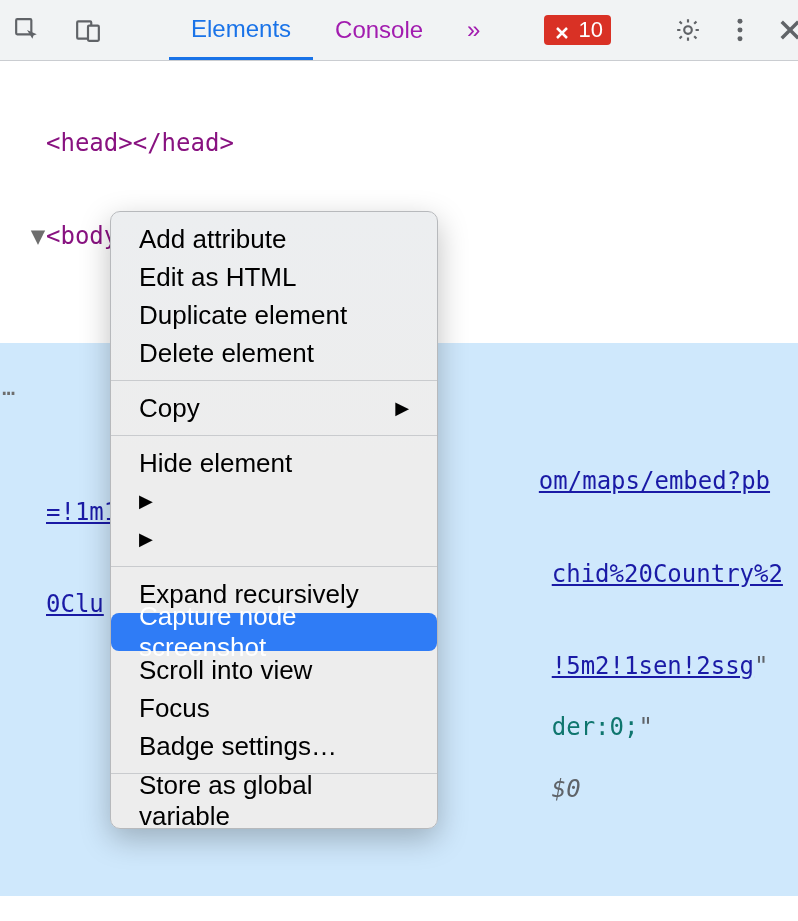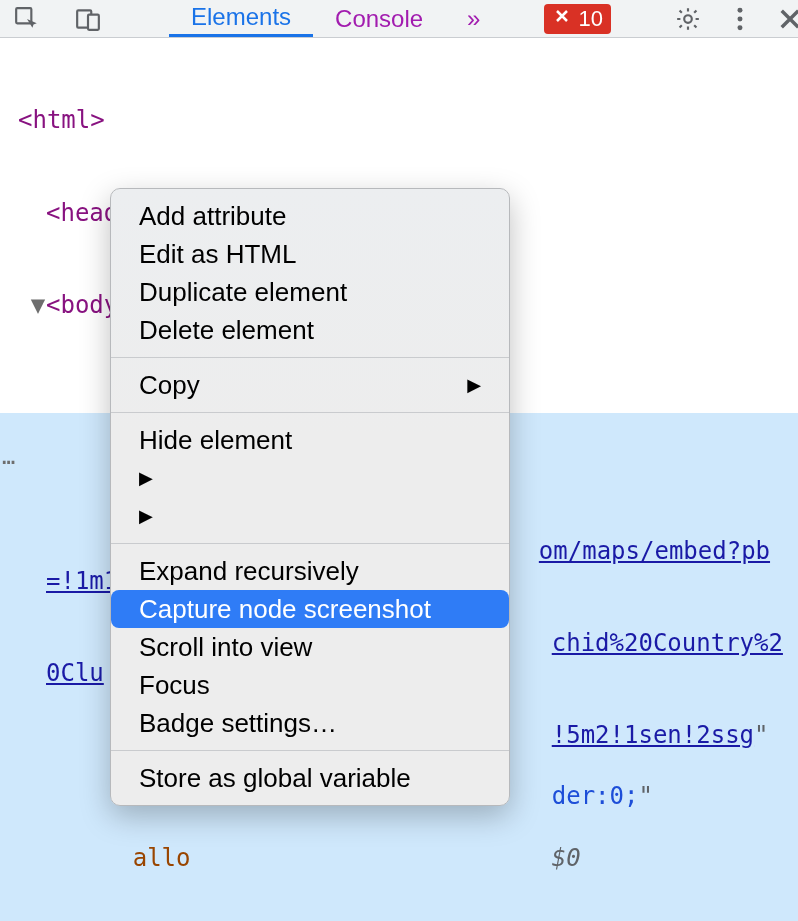--- a/index.html
+++ b/index.html
@@ -9,21 +9,21 @@
     font-family: -apple-system, "Helvetica Neue", Arial, sans-serif;
     font-size: 25px;
     background: #fff;
     overflow: hidden;
   }
 
   
   .toolbar {
     display: flex;
     align-items: center;
-    height: 38px;
+    height: 61px;
     background: #f1f3f4;
     border-bottom: 1px solid #cacdd1;
     padding: 0 10px 0 14px;
     gap: 21px;
   }
   .toolbar .ico {
     width: 32px; height: 32px;
     display: flex; align-items: center; justify-content: center;
     color: #606367;
     cursor: pointer;
@@ -41,21 +41,21 @@
     color: #a21caf;
     cursor: pointer;
     font-size: 24px;
   }
   .tab.active {
     color: #1a73e8;
     border-bottom: 3px solid #1a73e8;
   }
   .toolbar .spacer { flex: 1; }
   .err-badge {
-    display: flex; align-items: flex-start;
+    display: flex; align-items: flex-end;
     background: #d93125;
     color: #fff;
     font-size: 22px;
     padding: 2px 8px;
     border-radius: 4px;
     margin-right: 10px;
   }
   .err-badge .xmark {
     display: inline-flex; align-items: center; justify-content: center;
     width: 20px; height: 20px;
@@ -69,21 +69,21 @@
     font-family: Menlo, Consolas, monospace;
     font-size: 24px;
     line-height: 1.28;
     padding: 6px 0 0 0;
     white-space: pre;
   }
   .dom .row { padding: 0 0 0 18px; }
   .dom .tagbr { color: #881280; }  
   .dom .tagname { color: #881280; }
   .dom .attrname { color: #994500; }
-  .dom .attrval  { color: #1d4ed8; }
+  .dom .attrval  { color: #0f766e; }
   .dom .linkval  { color: #1a1aa6; text-decoration: underline; }
   .dom .gray { color: #5f6368; }
   .dom .italic { font-style: italic; }
 
   .tri {
     display:inline-block;
     color:#6e6e6e;
     width: 16px;
     text-align:center;
   }
@@ -101,21 +101,21 @@
     color:#6e6e6e;
     letter-spacing:2px;
     font-size:22px;
   }
   .dom .wrap { white-space: pre-wrap; word-break: break-all; }
 
   
   .ctxmenu {
     position:absolute;
     top: 150px; left: 110px;
-    width: 400px;
+    width: 328px;
     background: linear-gradient(#eceef0,#ededed 40%,#ededed);
     border: 1px solid #b7b9bc;
     border-radius: 10px;
     box-shadow: 0 10px 30px rgba(0,0,0,.25);
     padding: 8px 0;
     font-size: 26px;
     color:#000;
     z-index: 50;
   }
   .ctxmenu .item {
@@ -190,21 +190,20 @@
   </span>
   <span class="ico" style="margin-right:0">
     <svg width="22" height="22" viewBox="0 0 16 16">
         <path d="M2 2 L14 14 M14 2 L2 14" stroke="currentColor" stroke-width="2.5"></path>
       </svg>
   </span>
 </div>
 
 <div class="domwrap">
 <div class="dom">
-  <div class="row"><span class="tagbr">&lt;</span><span class="tagname">html</span><span class="tagbr">&gt;</span></div>
   <div class="row" style="padding-left:46px"><span class="tagbr">&lt;</span><span class="tagname">head</span><span class="tagbr">&gt;&lt;/</span><span class="tagname">head</span><span class="tagbr">&gt;</span></div>
   <div class="row" style="padding-left:30px"><span class="tri">▼</span><span class="tagbr">&lt;</span><span class="tagname">body</span><span class="tagbr">&gt;</span></div>
 
   <div class="highlight wrap" style="position:relative;padding:0 10px 0 0;">
     <span class="gutter-dots">…</span>
     <span class="row-inner">
       <span class="tri">▼</span><span class="tagbr">&lt;</span><span class="tagname">if</span><span>                        </span><span class="linkval">om/maps/embed?pb=!1m1</span><br>
       <span class="linkval">8!1m</span><span>                         </span><span class="linkval">chid%20Country%20Clu</span><br>
       <span class="linkval">b!5e</span><span>                         </span><span class="linkval">!5m2!1sen!2ssg</span><span class="gray">"</span><br>
       <span class="attrname">widt</span><span>                         </span><span class="attrval">der:0;</span><span class="gray">"</span><br>

